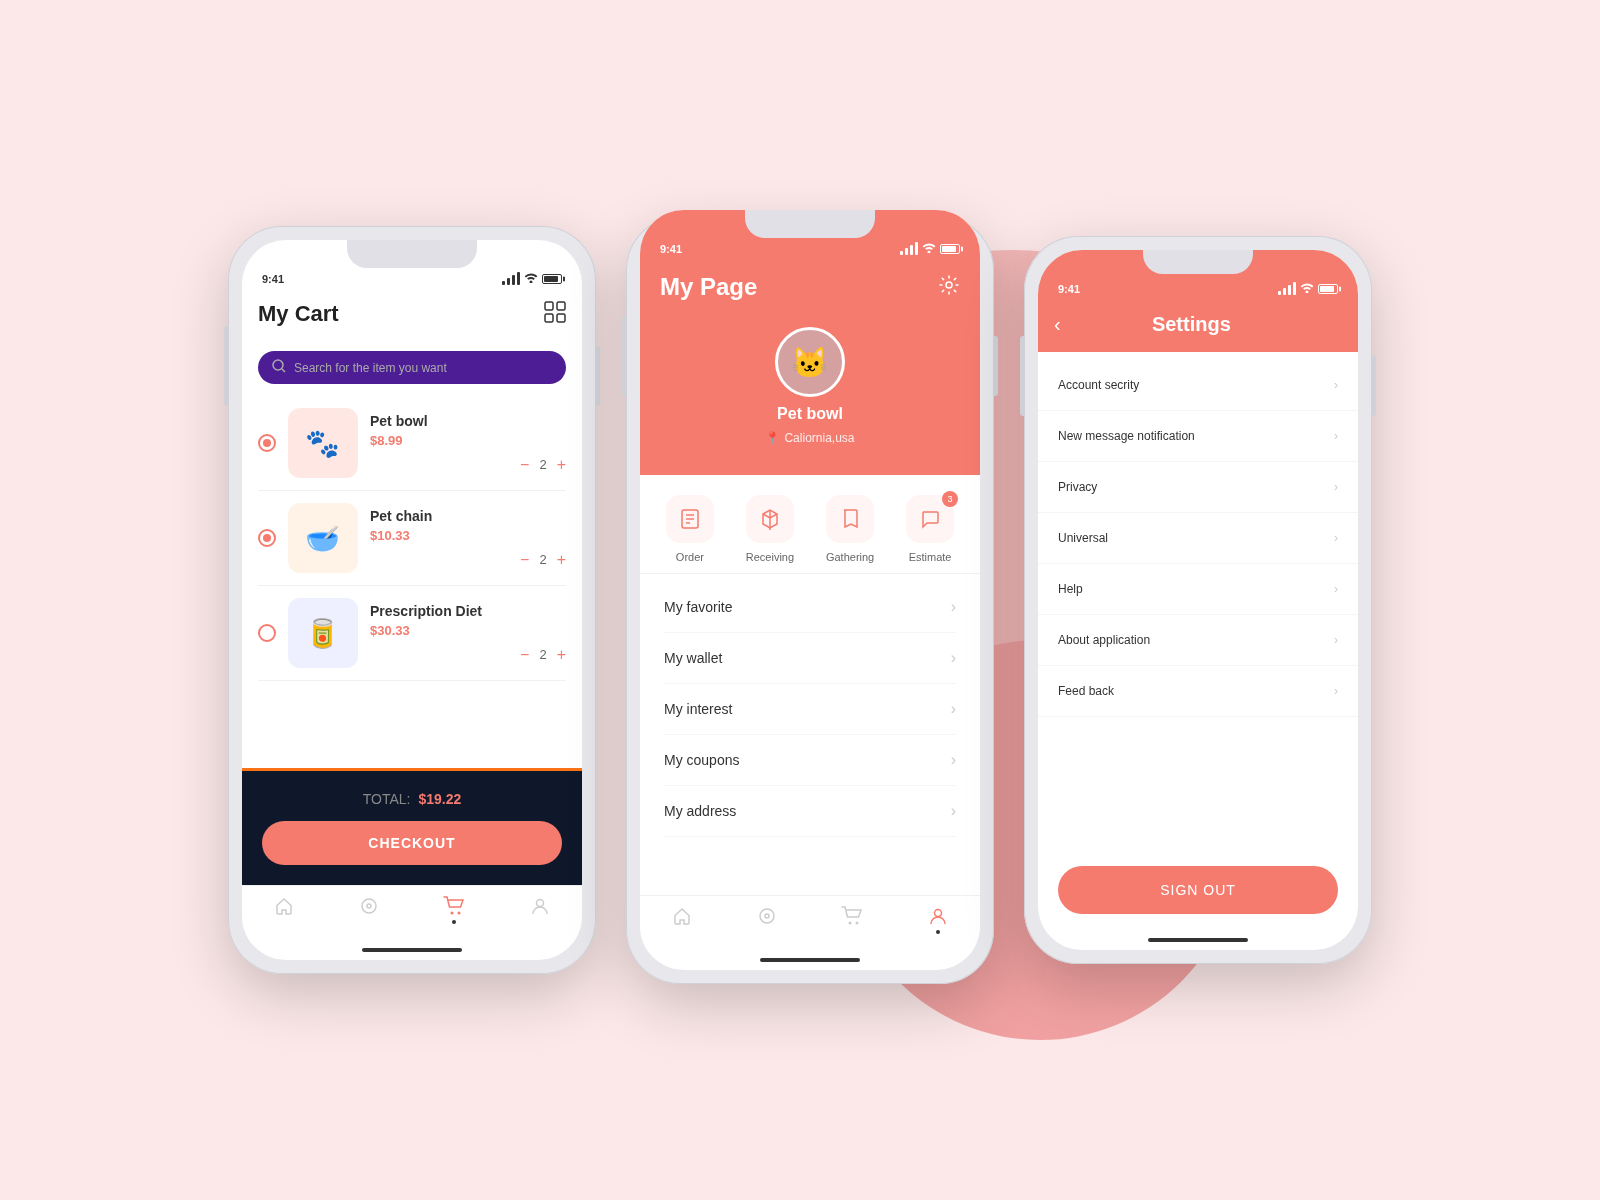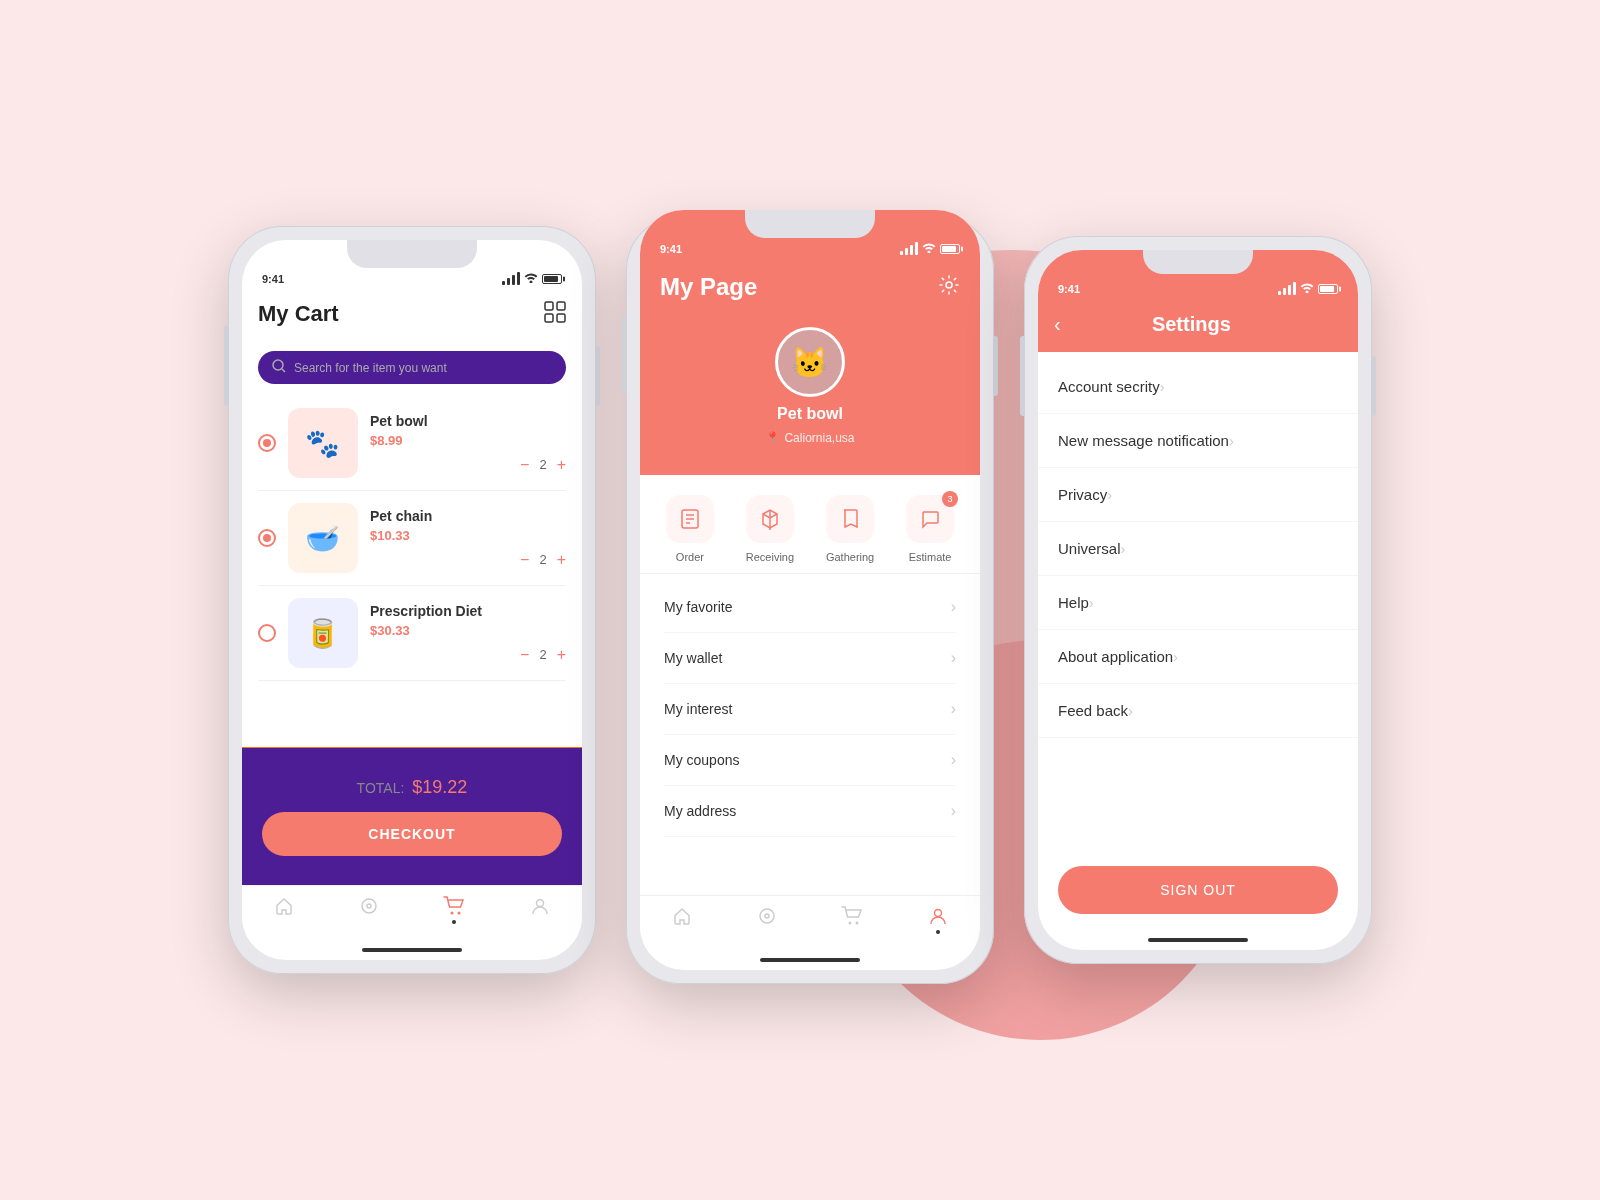--- a/index.html
+++ b/index.html
@@ -273,39 +273,39 @@
       color: #666;
     }
 
     .qty-btn {
       color: #f47b6e;
       font-size: 16px;
       font-weight: 300;
     }
 
     .cart-footer {
-      padding: 29px 20px;
-      background: #4c1d95;
-      border-top: 1px solid #f97316;
+      padding: 20px 20px;
+      background: #0f172a;
+      border-top: 3px solid #f97316;
     }
 
     .total-row {
       display: flex;
       justify-content: center;
       align-items: center;
       gap: 8px;
       margin-bottom: 14px;
       font-size: 14px;
       color: #888;
     }
 
     .total-amount {
       color: #f47b6e;
-      font-size: 18px;
-      font-weight: 400;
+      font-size: 14px;
+      font-weight: 700;
     }
 
     .checkout-btn {
       background: #f47b6e;
       color: white;
       border: none;
       border-radius: 30px;
       padding: 14px;
       width: 100%;
       font-size: 14px;
@@ -478,24 +478,25 @@
       margin-right: 30px;
     }
 
     .settings-list {
       flex: 1;
       padding: 8px 0;
     }
 
     .settings-item {
       display: flex;
+      justify-content: space-between;
       align-items: center;
       padding: 18px 20px;
       border-bottom: 1px solid #f5f5f5;
-      font-size: 15px;
+      font-size: 12px;
       color: #333;
     }
 
     .settings-item .chevron { color: #ccc; }
 
     .sign-out-section {
       padding: 20px;
     }
 
     .sign-out-btn {

